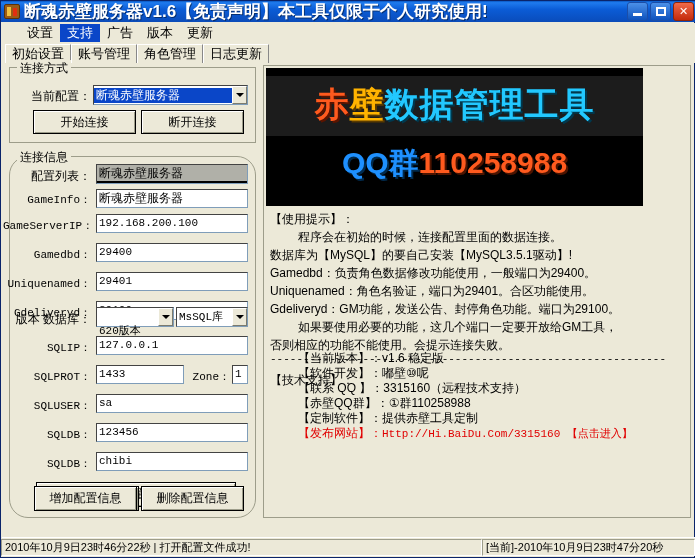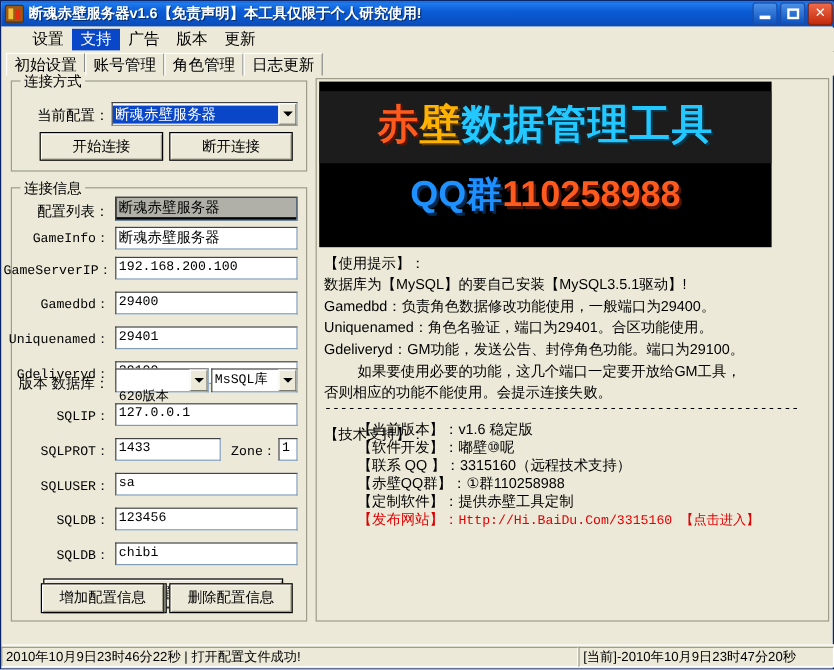--- a/index.html
+++ b/index.html
@@ -15,21 +15,21 @@
   
   .titlebar{
     position:absolute;left:0;top:0;width:695px;height:21px;
     background:linear-gradient(to bottom,#0a57c2 0%,#1f7bee 8%,#0b5cd6 40%,#0a4fc0 88%,#0b4bb8 100%);
     display:flex;align-items:center;
   }
   .tb-icon{width:16px;height:15px;margin-left:3px;margin-right:4px;position:relative;flex:0 0 auto;
            background:#9a5b18;border:1px solid #5a3208;box-sizing:border-box;border-radius:2px;}
   .tb-icon:before{content:"";position:absolute;left:2px;top:2px;width:4px;height:9px;background:#f0c040;}
   .tb-icon:after{content:"";position:absolute;left:8px;top:3px;width:4px;height:8px;background:#e03010;}
-  .tb-title{color:#fff;font-size:12px;font-weight:bold;white-space:nowrap;
+  .tb-title{color:#fff;font-size:17px;font-weight:bold;white-space:nowrap;
             text-shadow:1px 1px 0 rgba(0,0,0,.45);letter-spacing:0px;}
   .tb-btns{position:absolute;right:2px;top:1px;display:flex;gap:2px;}
   .tb-btn{width:21px;height:19px;border:1px solid #1b4ea8;border-radius:3px;box-sizing:border-box;
           background:linear-gradient(to bottom,#4b90e8,#0d52bd);position:relative;}
   .tb-btn.close{background:linear-gradient(to bottom,#f06a4a,#c42a0c);border-color:#8f2408;}
   .tb-btn .g{position:absolute;left:0;right:0;top:0;bottom:0;color:#fff;font-size:11px;
              display:flex;align-items:center;justify-content:center;font-weight:bold;line-height:1;}
   .tb-btn .bar{position:absolute;left:5px;bottom:4px;width:9px;height:3px;background:#fff;}
   .tb-btn .sq{position:absolute;left:5px;top:4px;width:10px;height:9px;border:2px solid #fff;box-sizing:border-box;}
 
@@ -155,21 +155,21 @@
   <div class="lbl" style="left:14px;top:88px;width:76px;">当前配置：</div>
   <div class="combo" style="left:92px;top:84px;width:155px;height:20px;">
     <div class="txt hl">断魂赤壁服务器</div>
     <div class="arrow">
         <i></i>
       </div>
   </div>
   <div class="btn" style="left:32px;top:109px;width:103px;height:24px;">开始连接</div>
   <div class="btn" style="left:140px;top:109px;width:103px;height:24px;">断开连接</div>
 
-  <div class="group" style="left:8px;top:155px;width:247px;height:362px;">
+  <div class="group" style="left:8px;top:155px;width:247px;height:362px;border-radius:19px;">
     <div class="legend">连接信息</div>
   </div>
 
   <div class="lbl" style="left:2px;top:168px;width:88px;">配置列表：</div>
   <div class="listbox" style="left:95px;top:163px;width:152px;height:20px;">
     <div class="row">断魂赤壁服务器</div>
   </div>
 
   <div class="lbl mono" style="left:2px;top:192px;width:88px;">GameInfo：</div>
   <div class="inp" style="left:95px;top:188px;width:152px;height:19px;">断魂赤壁服务器</div>
@@ -227,20 +227,21 @@
   <div class="rightpanel" style="left:262px;top:64px;width:428px;height:453px;">
 
     <div class="banner" style="left:2px;top:2px;width:377px;height:138px;">
       <div class="inner"></div>
       <div class="t1"><span class="a">赤</span><span class="b">壁</span><span class="c">数据管理工具</span></div>
       <div class="t2"><span class="q">QQ群</span><span class="n">110258988</span></div>
     </div>
 
     <div class="info" style="left:6px;top:144px;width:415px;">
       <div class="ln">【使用提示】：</div>
+      <div class="ln ind">程序会在初始的时候，连接配置里面的数据连接。</div>
       <div class="ln">数据库为【MySQL】的要自己安装【MySQL3.5.1驱动】!</div>
       <div class="ln">Gamedbd：负责角色数据修改功能使用，一般端口为29400。</div>
       <div class="ln">Uniquenamed：角色名验证，端口为29401。合区功能使用。</div>
       <div class="ln">Gdeliveryd：GM功能，发送公告、封停角色功能。端口为29100。</div>
       <div class="ln ind">如果要使用必要的功能，这几个端口一定要开放给GM工具，</div>
       <div class="ln">否则相应的功能不能使用。会提示连接失败。</div>
       <div class="ln sep" style="line-height:10px;">------------------------------------------------------------</div>
       <div class="blank"></div>
       <div class="ln">【技术支持】：</div>
     </div>

